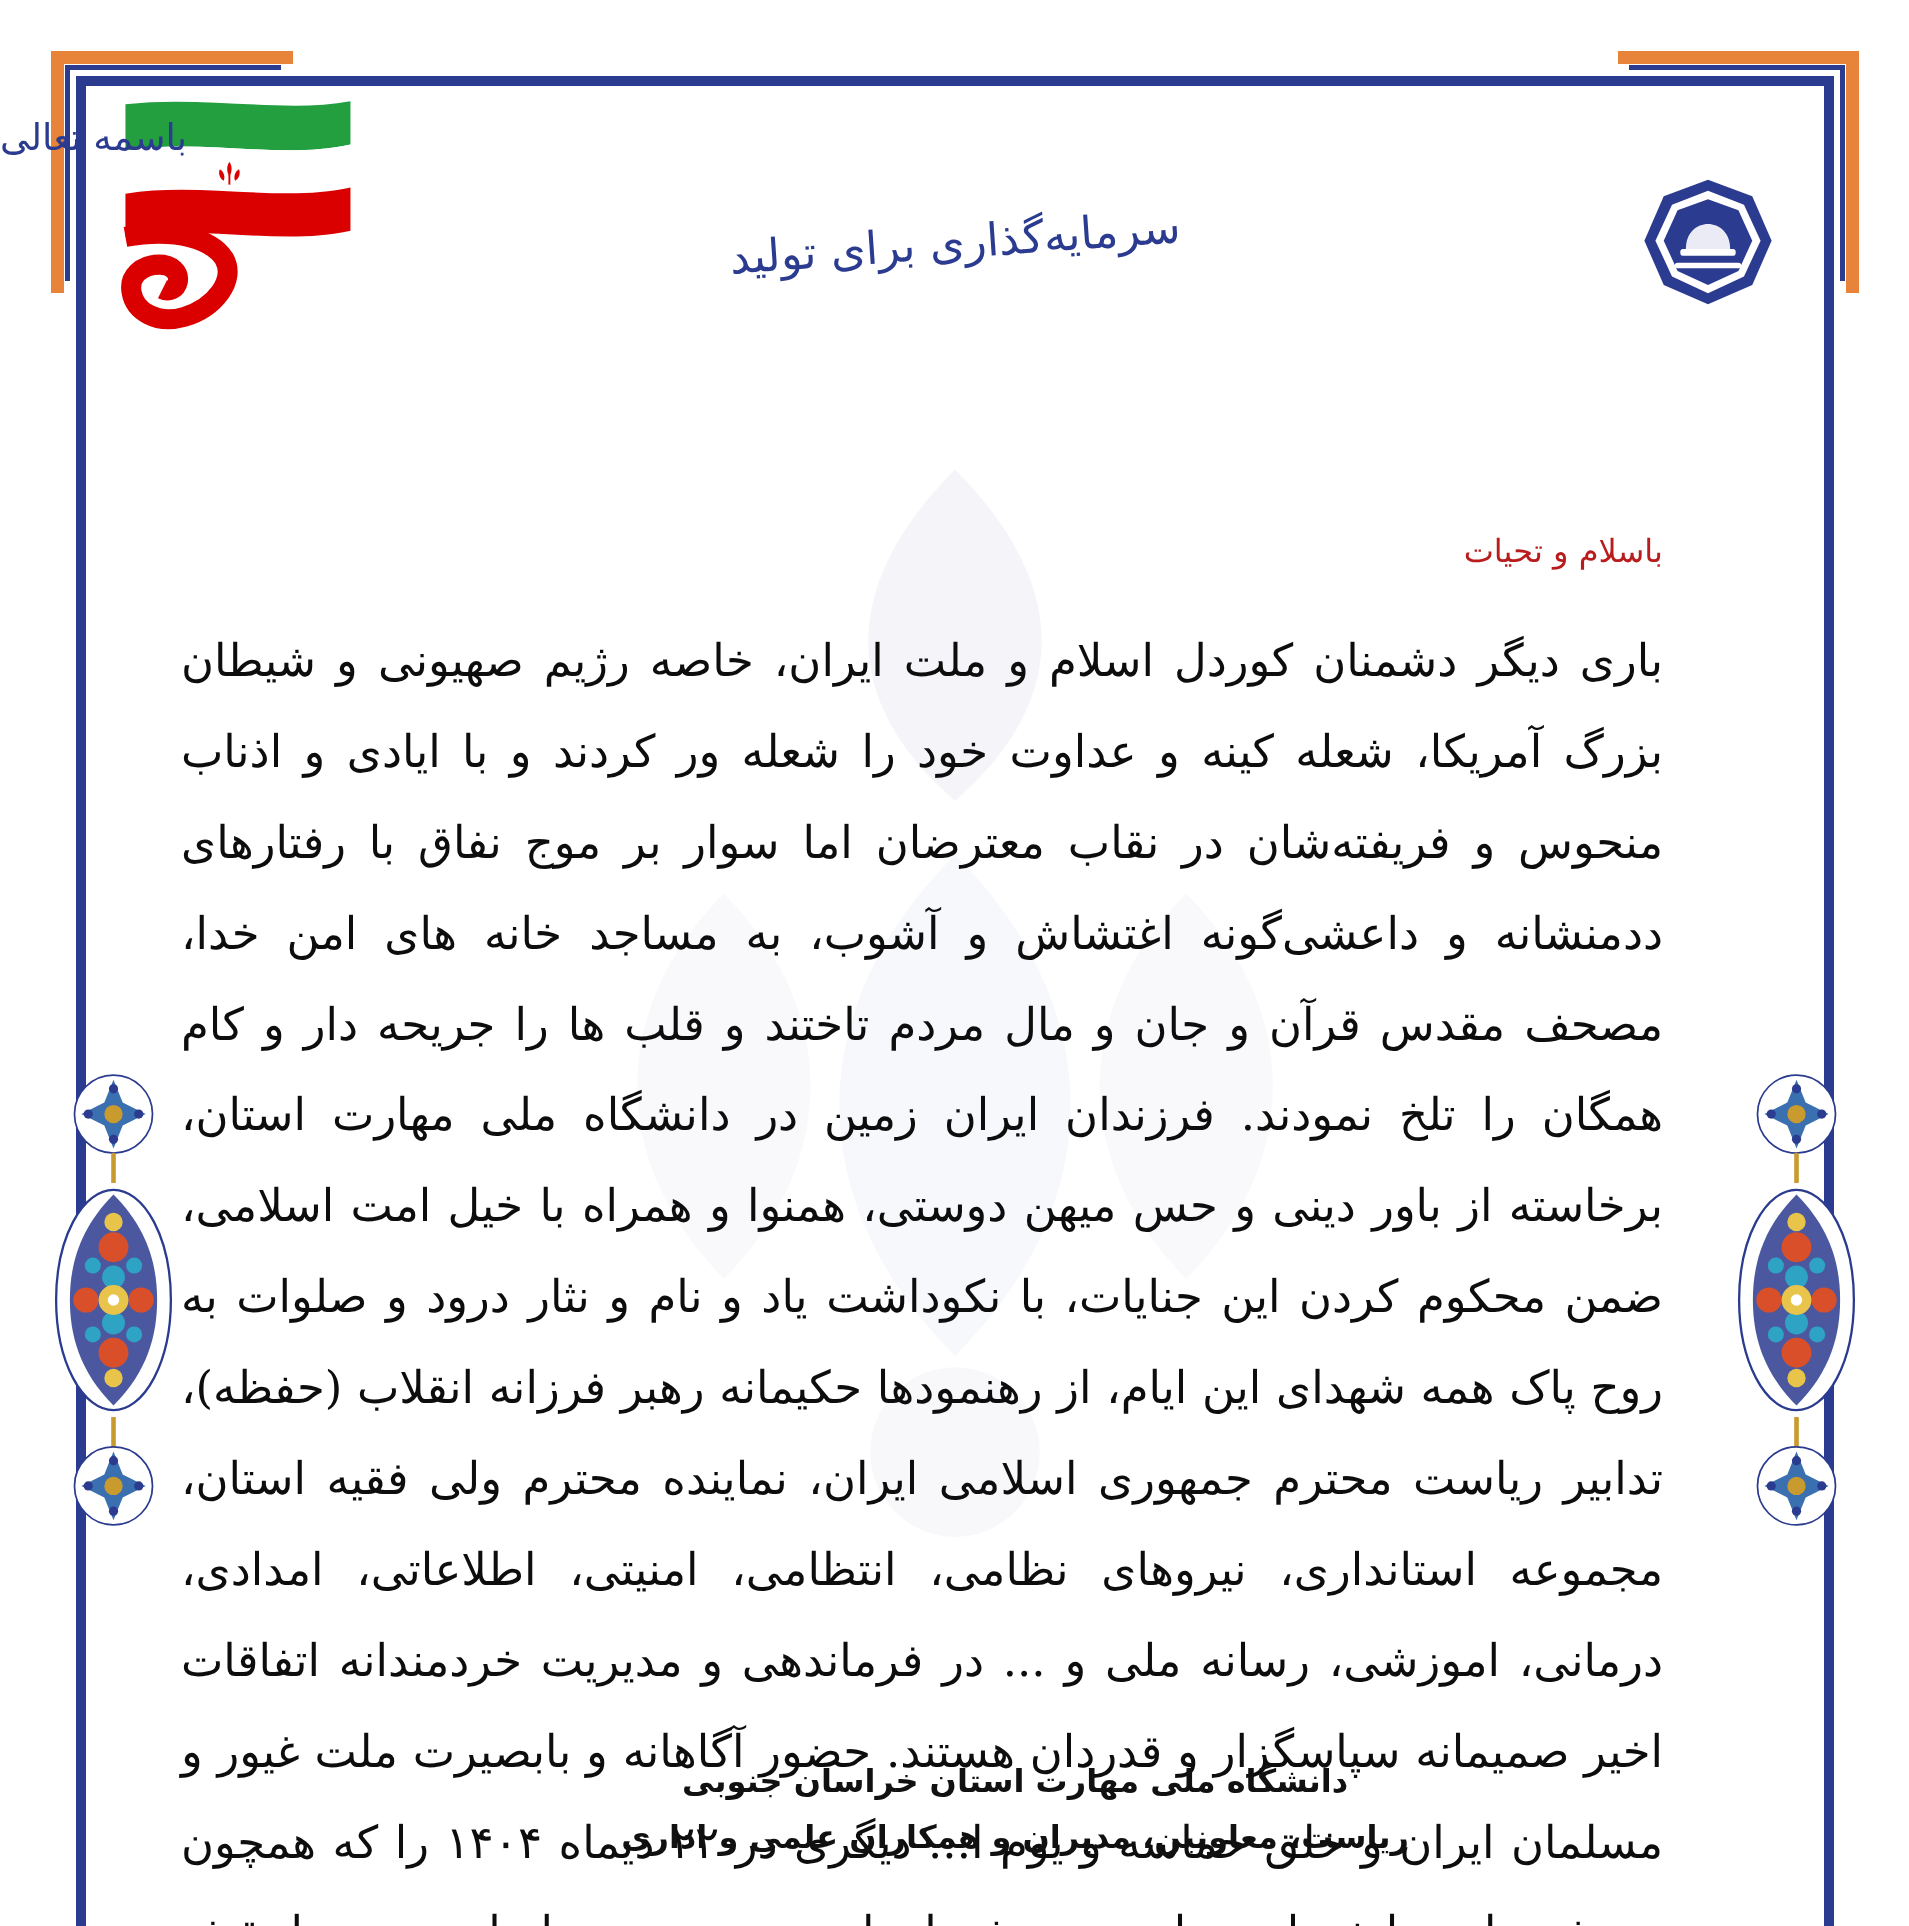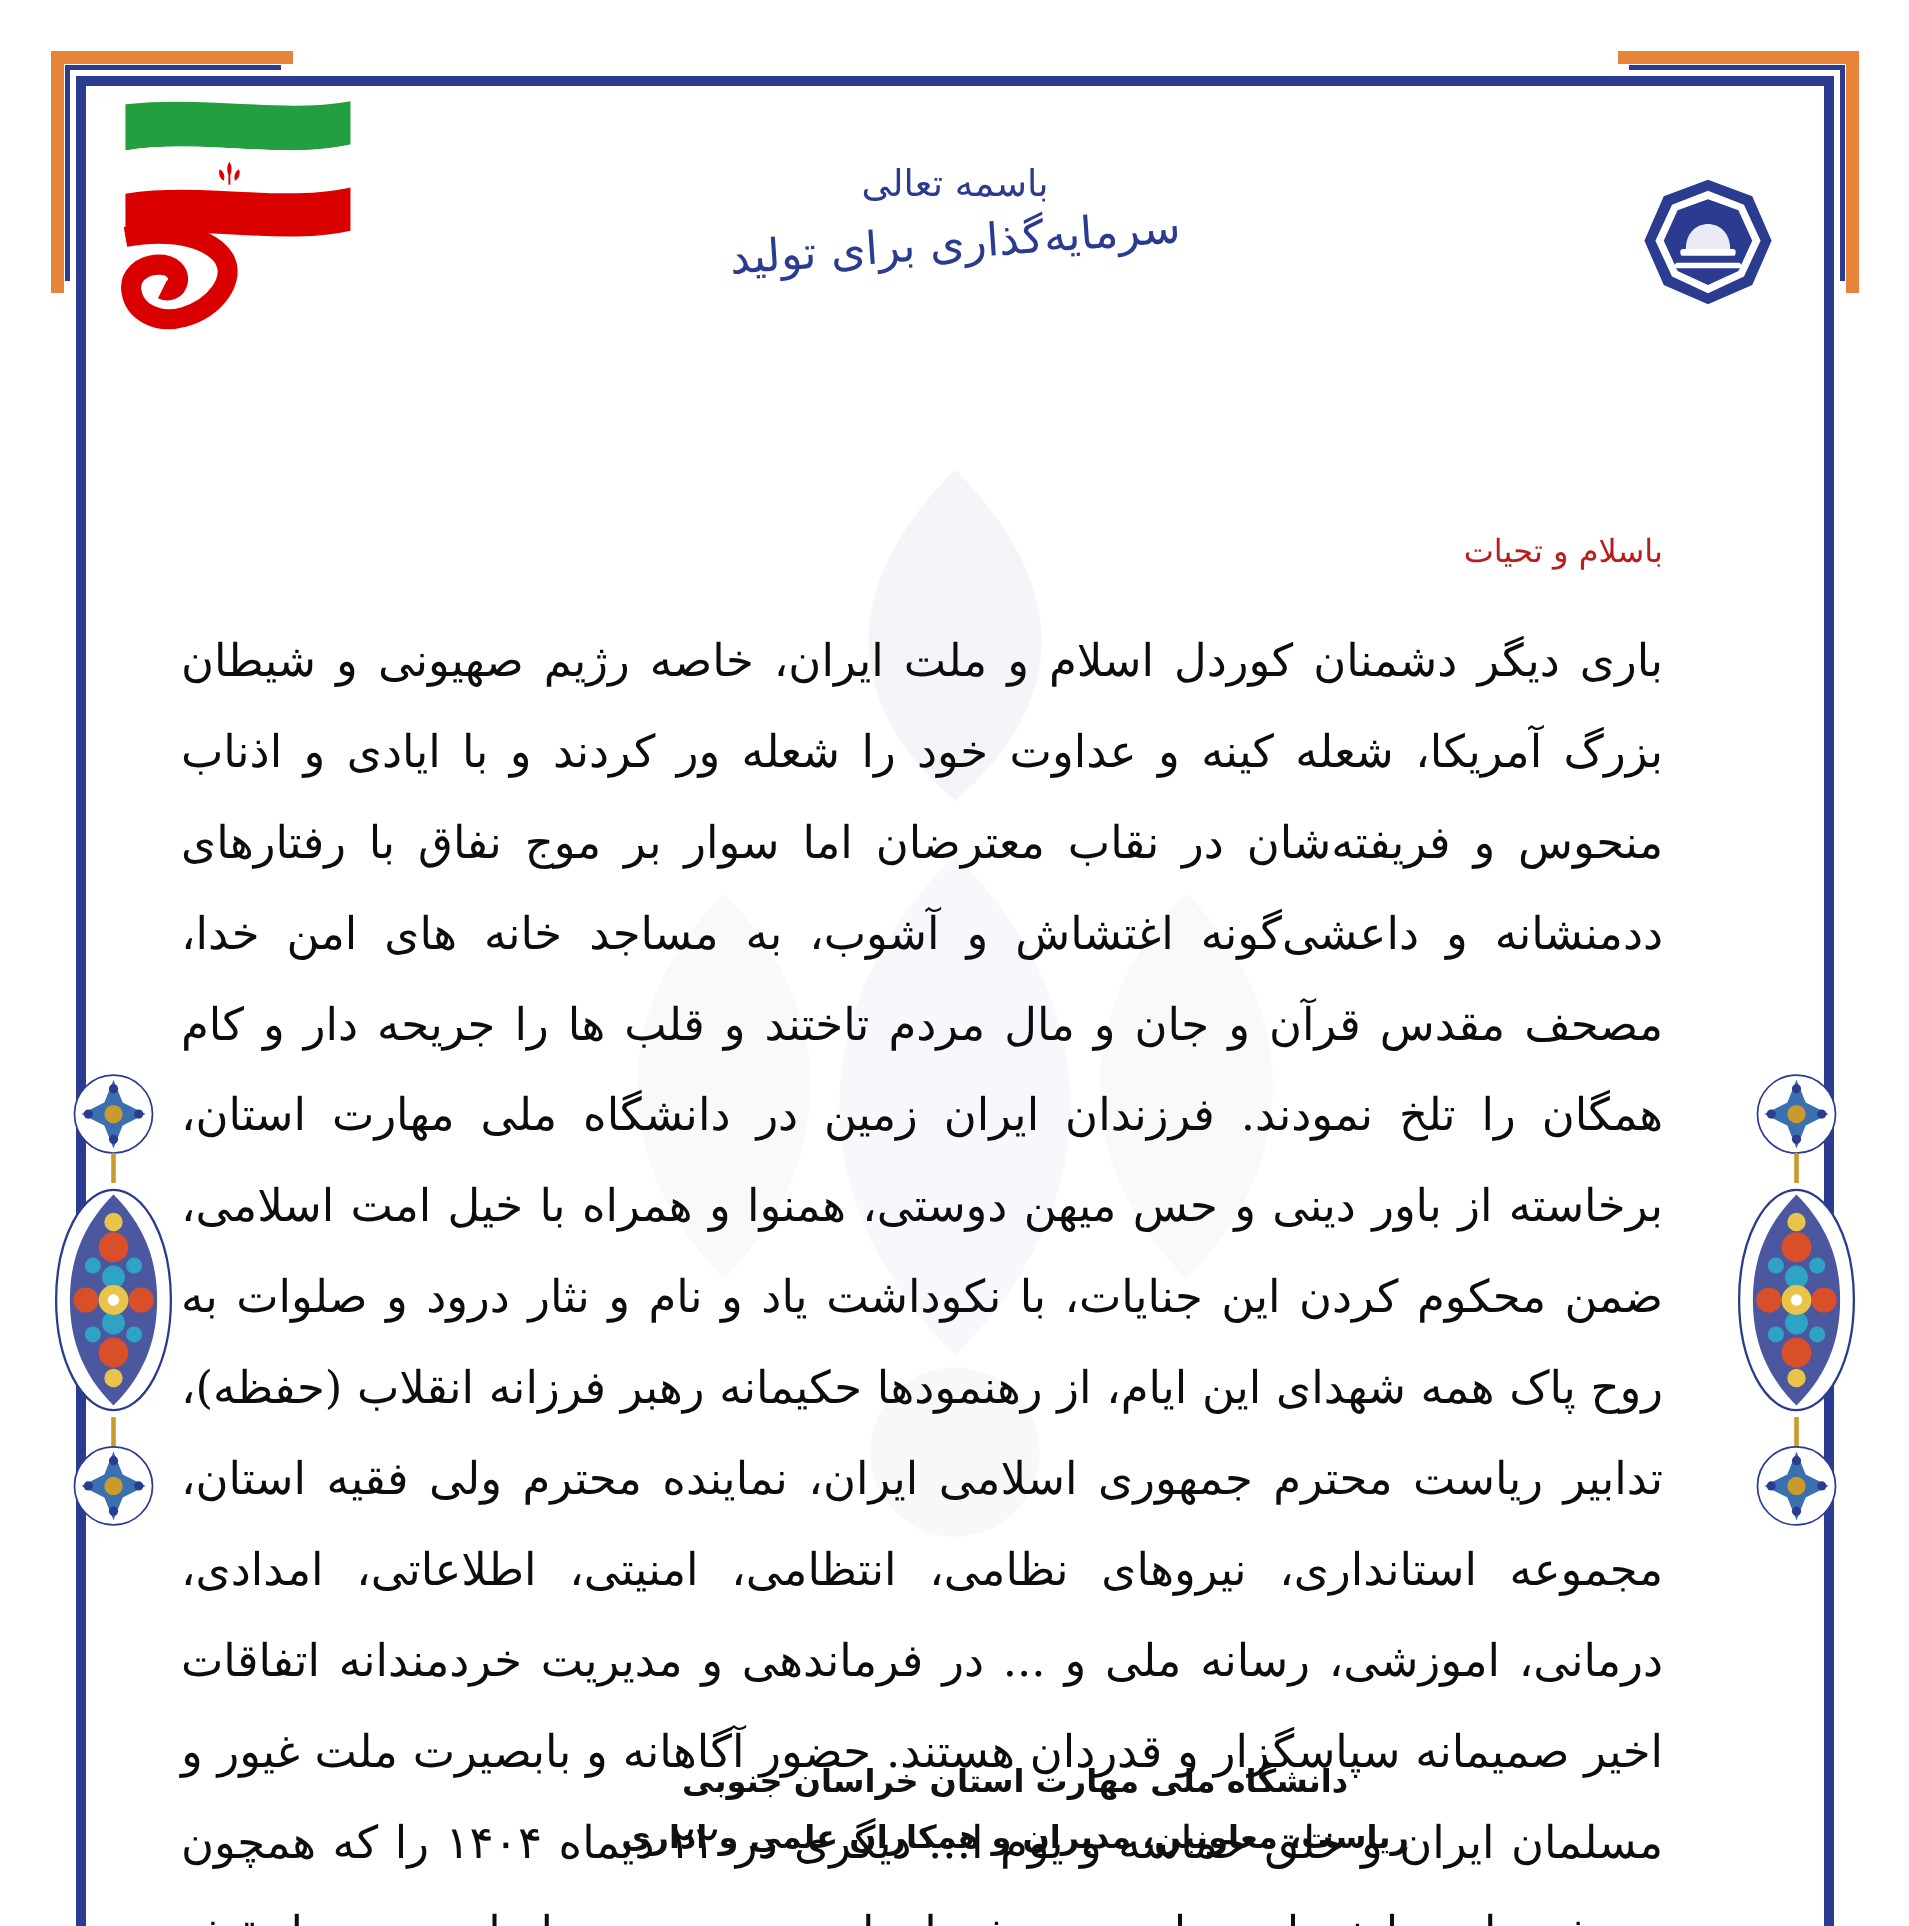--- a/index.html
+++ b/index.html
@@ -75,23 +75,22 @@
     left: 116px;
     top: 92px;
     width: 247px;
     height: 262px;
   }
   .basmala {
     position: absolute;
     left: 0;
     right: 0;
     top: 116px;
-    text-align: center;
+    text-align: left;
     color: #2b3b8f;
-    margin-top: 46px;
   }
   .basmala-line1 {
     font-size: 37px;
     font-family: "DejaVu Serif", serif;
     letter-spacing: 0.8px;
   }
   .slogan {
     position: absolute;
     left: 0;
     right: 0;

